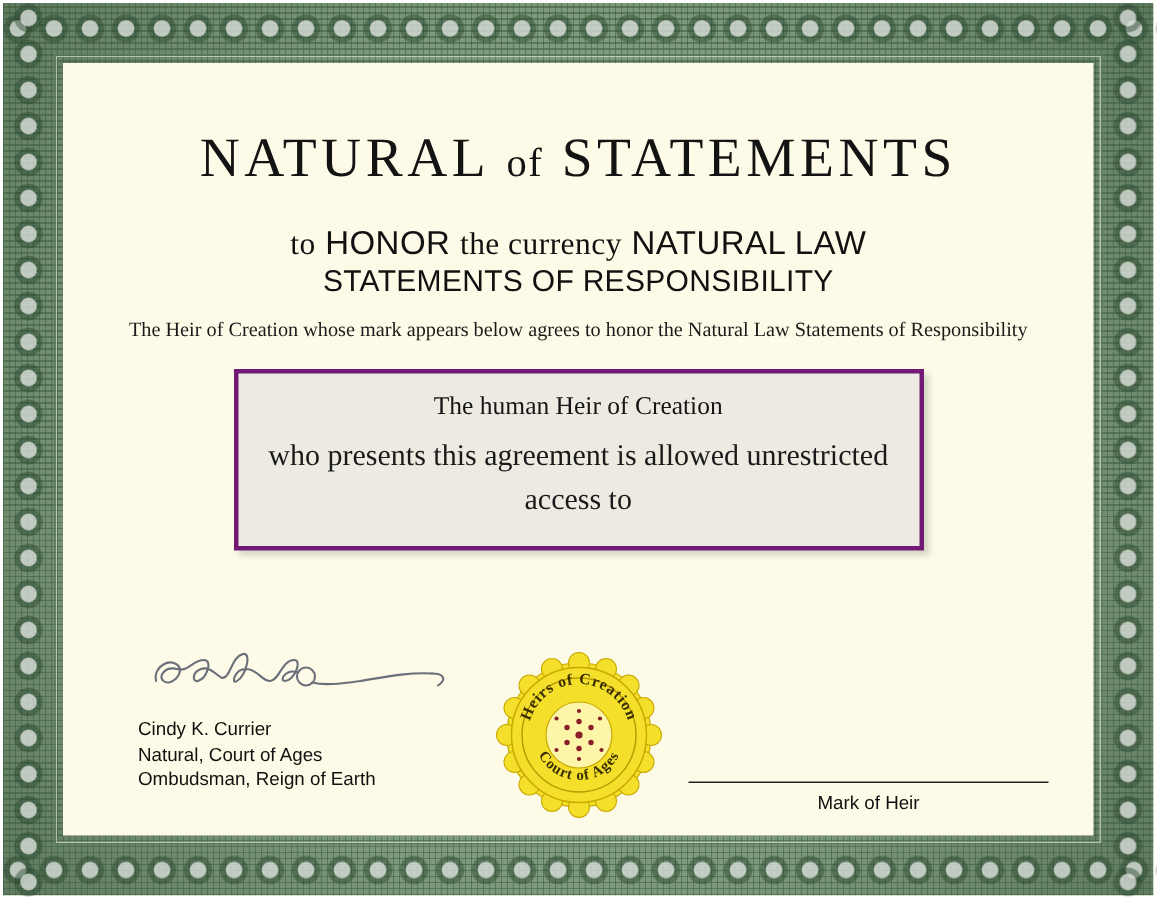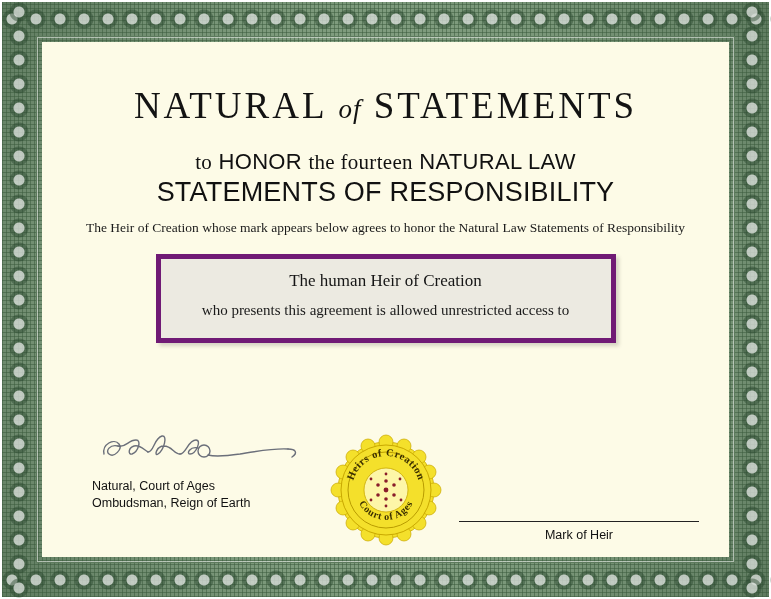--- a/index.html
+++ b/index.html
@@ -81,70 +81,69 @@
   .title {
     text-align: center;
     font-family: "Liberation Serif", serif;
     font-size: 37px;
     letter-spacing: 3px;
     color: #131313;
     margin-top: 42px;
   }
   .title .small-of {
     font-size: 27px;
-    font-style: italic;
     letter-spacing: 1px;
   }
 
   .subtitle {
     text-align: center;
     margin-top: 22px;
     color: #111;
   }
   .subtitle .line1 {
     font-size: 22px;
     font-family: "Liberation Sans", sans-serif;
     letter-spacing: 0.3px;
   }
   .subtitle .line1 .ital {
     font-family: "Liberation Serif", serif;
     font-size: 21px;
   }
   .subtitle .line2 {
-    font-size: 27px;
+    font-size: 20px;
     font-family: "Liberation Sans", sans-serif;
     margin-top: 2px;
     letter-spacing: 0.2px;
   }
 
   .lede {
     text-align: center;
     font-size: 13.5px;
     color: #1a1a1a;
     margin-top: 12px;
     font-family: "Liberation Serif", serif;
   }
 
   .statement-box {
     margin: 18px auto 0 auto;
     width: 460px;
     background: #eceae1;
-    border: 5px solid #701a75;
+    border: 3px solid #701a75;
     box-shadow: 3px 3px 4px rgba(0,0,0,0.16);
     padding: 12px 14px 16px 14px;
     box-sizing: border-box;
     text-align: center;
   }
   .statement-box .headline {
     font-size: 17px;
     color: #151515;
     margin-bottom: 9px;
   }
   .statement-box .body {
-    font-size: 15px;
+    font-size: 20px;
     line-height: 1.45;
     color: #1a1a1a;
   }
 
   .signature-area {
     position: absolute;
     left: 0; right: 0;
     top: 340px;
     height: 160px;
   }
@@ -215,21 +214,21 @@
       <div class="title">
         <span>NATURAL</span>
         <span class="small-of">of</span>
         <span>STATEMENTS</span>
       </div>
 
       <div class="subtitle">
         <div class="line1">
           <span class="ital">to</span>
           <span>HONOR</span>
-          <span class="ital">the fourteen</span>
+          <span class="ital">the currency</span>
           <span>NATURAL LAW</span>
         </div>
         <div class="line2">STATEMENTS OF RESPONSIBILITY</div>
       </div>
 
       <div class="lede">The Heir of Creation whose mark appears below agrees to honor the Natural Law Statements of Responsibility</div>
 
       <div class="statement-box">
         <div class="headline">The human Heir of Creation</div>
         <div class="body">
@@ -247,20 +246,21 @@
                 <path d="M26 22 C34 24, 36 16, 44 16 C50 16, 46 28, 40 30 C36 31, 36 24, 42 22 C48 20, 52 26, 56 28"></path>
                 <path d="M56 28 C62 28, 62 14, 70 12 C76 11, 72 26, 66 30 C62 33, 64 22, 72 22 C80 22, 82 30, 88 30"></path>
                 <path d="M88 30 C94 30, 96 16, 104 16 C110 16, 104 30, 98 30 C94 30, 98 22, 106 24"></path>
                 <circle cx="112" cy="27" r="6"></circle>
                 <path d="M116 31 C124 33, 134 32, 148 30 C166 27, 182 24, 196 25"></path>
                 <path d="M196 25 C204 25, 206 29, 200 33"></path>
               </g>
             </svg>
           </div>
           <div class="sig-block">
+            <div>Cindy K. Currier</div>
             <div>Natural, Court of Ages</div>
             <div>Ombudsman, Reign of Earth</div>
           </div>
         </div>
 
         <div class="seal">
           <svg width="112" height="112" viewBox="0 0 112 112" xmlns="http://www.w3.org/2000/svg">
             <defs>
               <path id="arcTop" d="M 56,56 m -34,0 a 34,34 0 1 1 68,0" fill="none"></path>
               <path id="arcBottom" d="M 56,56 m -30,0 a 30,30 0 1 0 60,0" fill="none"></path>

